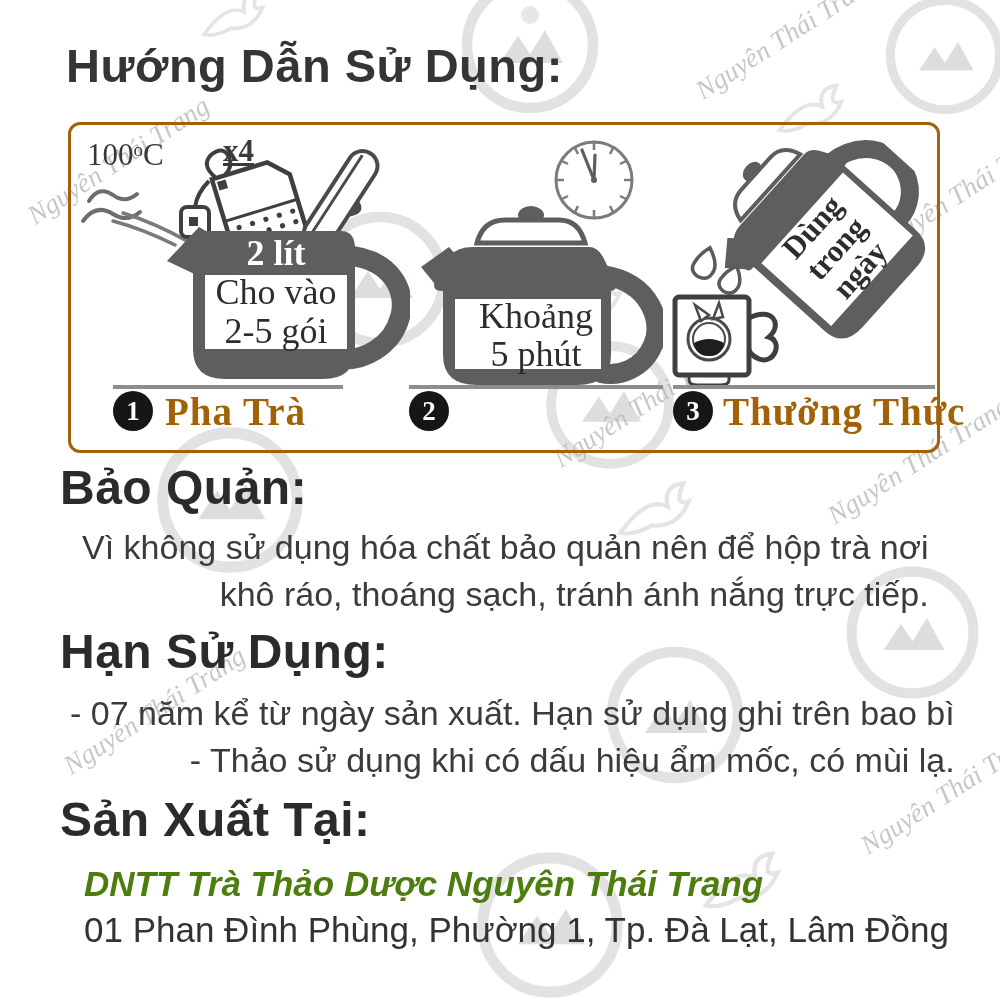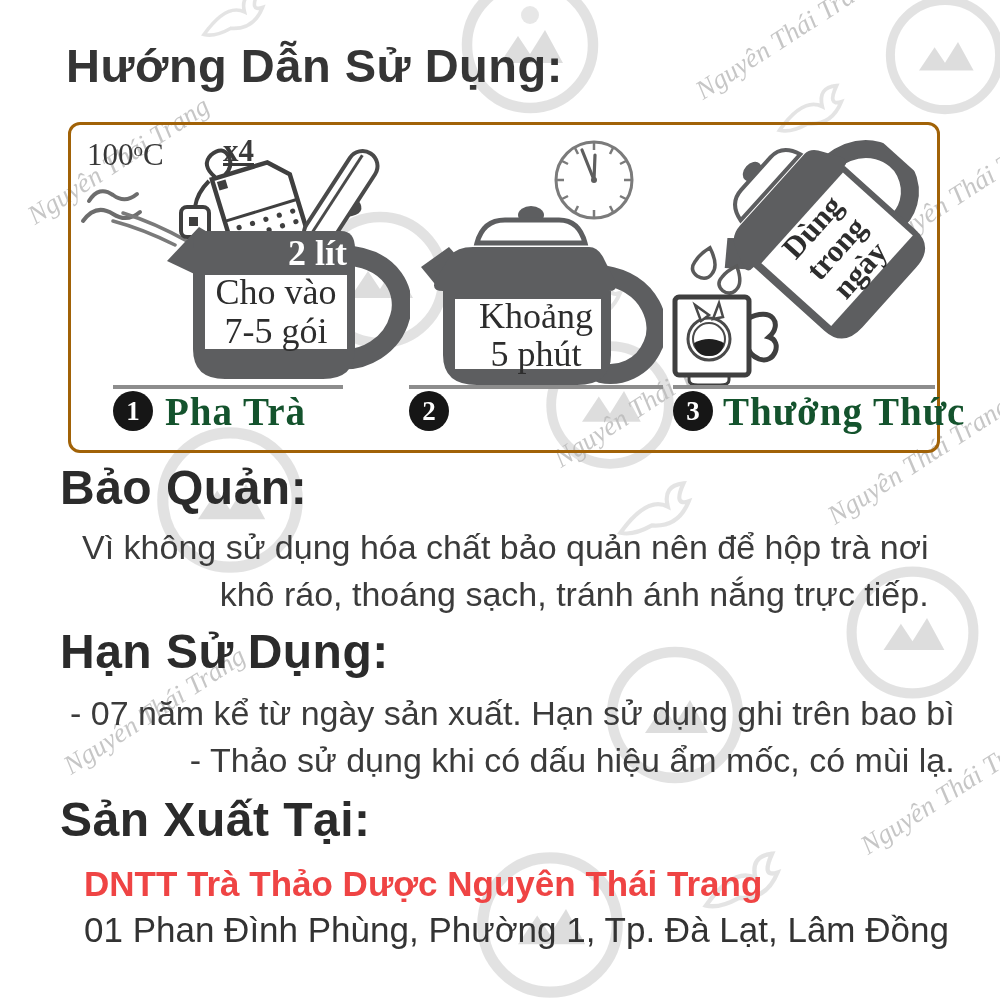--- a/index.html
+++ b/index.html
@@ -11,44 +11,44 @@
   .wm{position:absolute;opacity:.55;}
   .wm-text{position:absolute;font-family:"Liberation Serif",serif;font-style:italic;
            font-size:27px;color:#b9b9b9;white-space:nowrap;transform:rotate(-33deg);
            transform-origin:left top;opacity:.8;}
 
   
   .title{position:absolute;left:66px;top:38px;font-size:47px;font-weight:bold;color:#353535;
          letter-spacing:.5px;z-index:3;}
   .h2{position:absolute;font-size:48px;font-weight:bold;color:#2b2b2b;z-index:3;letter-spacing:.5px;}
   .para{position:absolute;font-size:34px;color:#3b3b3b;line-height:47px;z-index:3;text-align:right;}
-  .company{position:absolute;font-size:35px;font-weight:bold;color:#ef4444;z-index:3;}
+  .company{position:absolute;font-size:35px;font-weight:bold;font-style:italic;color:#4d7c0f;z-index:3;}
   .address{position:absolute;font-size:35px;color:#333;z-index:3;}
 
   
   .instr-box{position:absolute;left:68px;top:122px;width:866px;height:325px;
              border:3px solid #a16207;border-radius:12px;z-index:2;}
   .abs{position:absolute;}
   .temp{left:16px;top:12px;font-family:"Liberation Serif",serif;font-size:31px;color:#383838;}
   .temp sup{font-size:19px;vertical-align:9px;}
   .x4{left:152px;top:8px;font-family:"Liberation Serif",serif;font-size:31px;font-weight:bold;color:#3a3a3a;text-decoration:underline;}
 
   .kettle{position:absolute;}
   .kettle svg{position:absolute;left:0;top:0;}
-  .kettle .band{position:absolute;text-align:right;color:#fff;
+  .kettle .band{position:absolute;text-align:center;color:#fff;
       font-family:"Liberation Serif",serif;font-weight:bold;}
   .kettle .pane{position:absolute;text-align:center;color:#2d2d2d;
       font-family:"Liberation Serif",serif;}
 
   .sep{position:absolute;height:4px;background:#8d8d8d;top:260px;}
   .badge{position:absolute;top:266px;width:40px;height:40px;border-radius:50%;background:#161616;
          color:#ffffff;font-family:"Liberation Serif",serif;font-weight:bold;font-size:27px;
          display:flex;align-items:center;justify-content:center;}
   .step-label{position:absolute;top:264px;font-family:"Liberation Serif",serif;font-weight:bold;
-              font-size:39px;color:#14532d;letter-spacing:1px;white-space:nowrap;}
+              font-size:39px;color:#a16207;letter-spacing:1px;white-space:nowrap;}
 
   .tilt{transform:rotate(-48deg);}
 </style>
 </head>
 <body>
 
 <div class="canvas">
 
   <div class="wm-layer">
     <svg class="wm" style="left:455px;top:-30px" width="150" height="150" viewBox="0 0 100 100">
@@ -162,21 +162,21 @@
     <div class="kettle" style="left:94px;top:88px;width:245px;height:172px">
       <svg width="245" height="172" viewBox="0 0 245 172">
         <path d="M176,42 C230,44 242,82 235,104 C227,134 198,148 176,146" fill="none" stroke="#5d5e60" stroke-width="20" stroke-linecap="round"></path>
         <path d="M2,48 L34,14 L68,34 L40,66 Z" fill="#5d5e60"></path>
         <path d="M34,18 L176,18 Q190,18 190,36 L190,136 Q190,166 158,166 L60,166 Q28,166 28,136 L28,36 Q28,18 34,18 Z" fill="#5d5e60"></path>
         <rect x="40" y="62" width="142" height="74" fill="#ffffff"></rect>
       </svg>
       <div class="band" style="left:40px;top:18px;width:142px;height:44px;line-height:44px;font-size:36px">2 lít</div>
       <div class="pane" style="left:40px;top:60px;width:142px;font-size:36px;line-height:39px">
         <div>Cho vào</div>
-        <div>7-5 gói</div>
+        <div>2-5 gói</div>
       </div>
     </div>
 
     <div class="sep" style="left:42px;width:230px"></div>
     <div class="badge" style="left:42px">1</div>
     <div class="step-label" style="left:94px">Pha Trà</div>
 
     <svg class="abs" style="left:480px;top:12px" width="86" height="86" viewBox="0 0 86 86">
       <circle cx="43" cy="43" r="38" fill="none" stroke="#7b7b7b" stroke-width="3"></circle>
       <g stroke="#7b7b7b" stroke-width="2.5">

